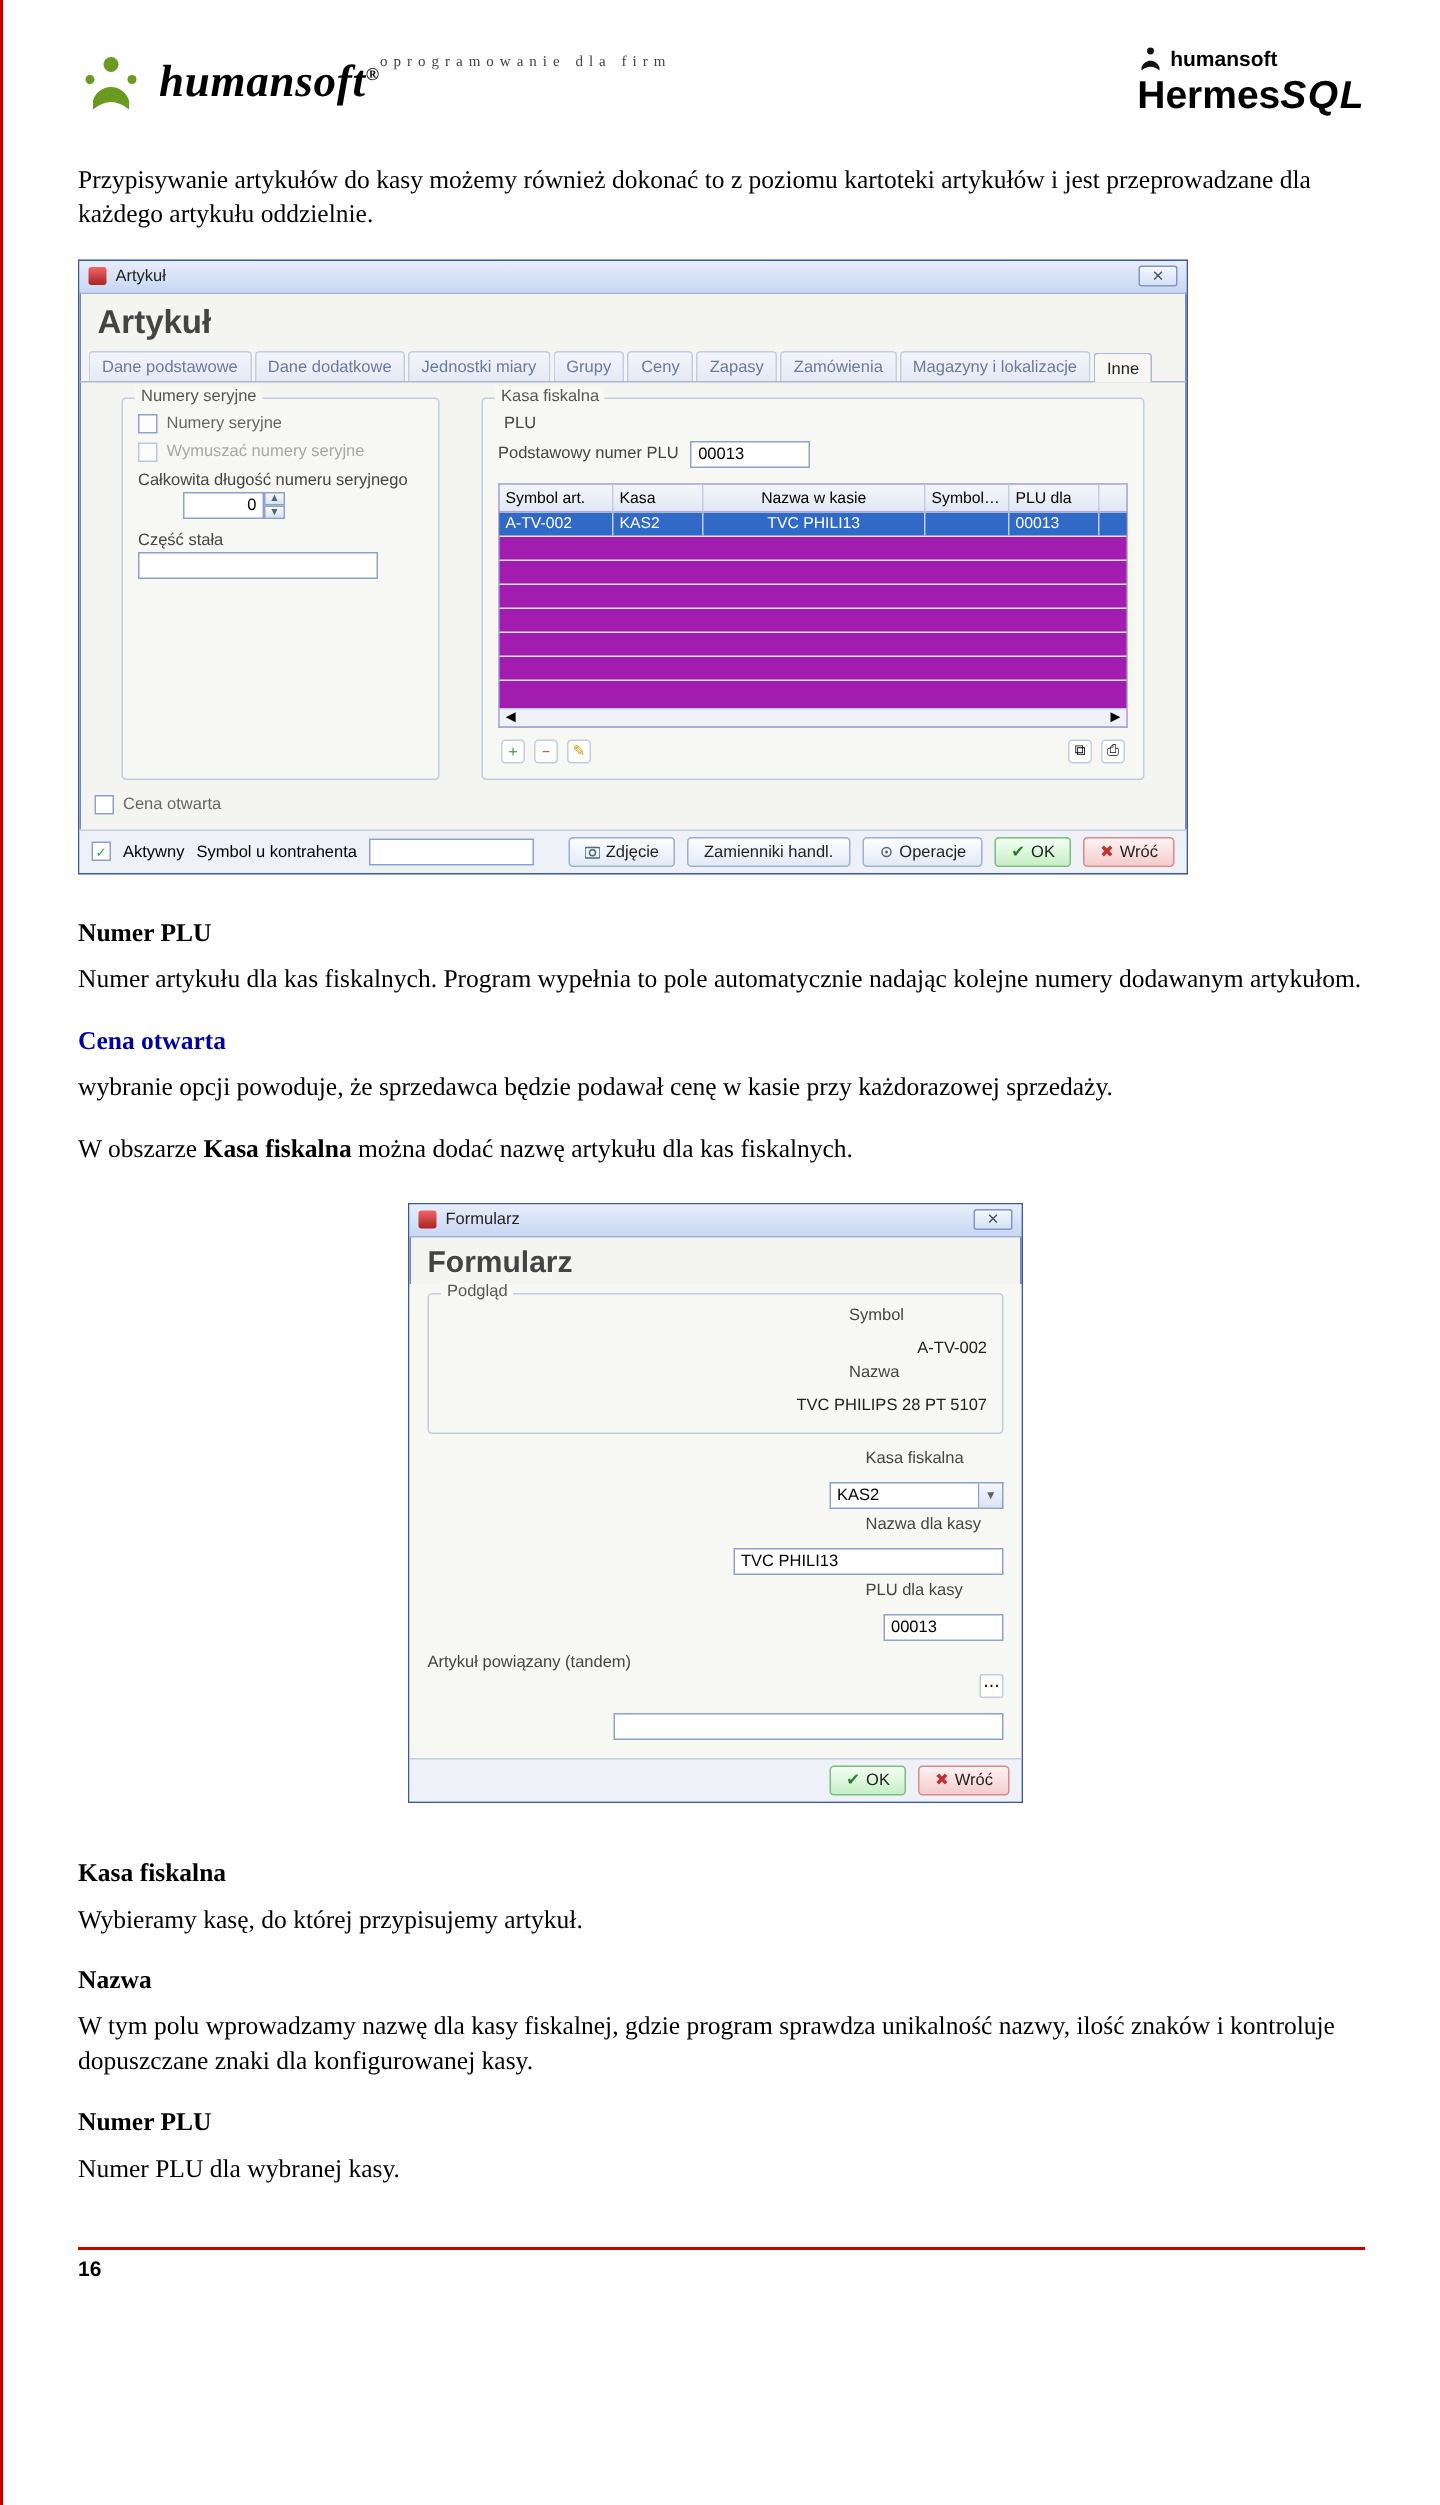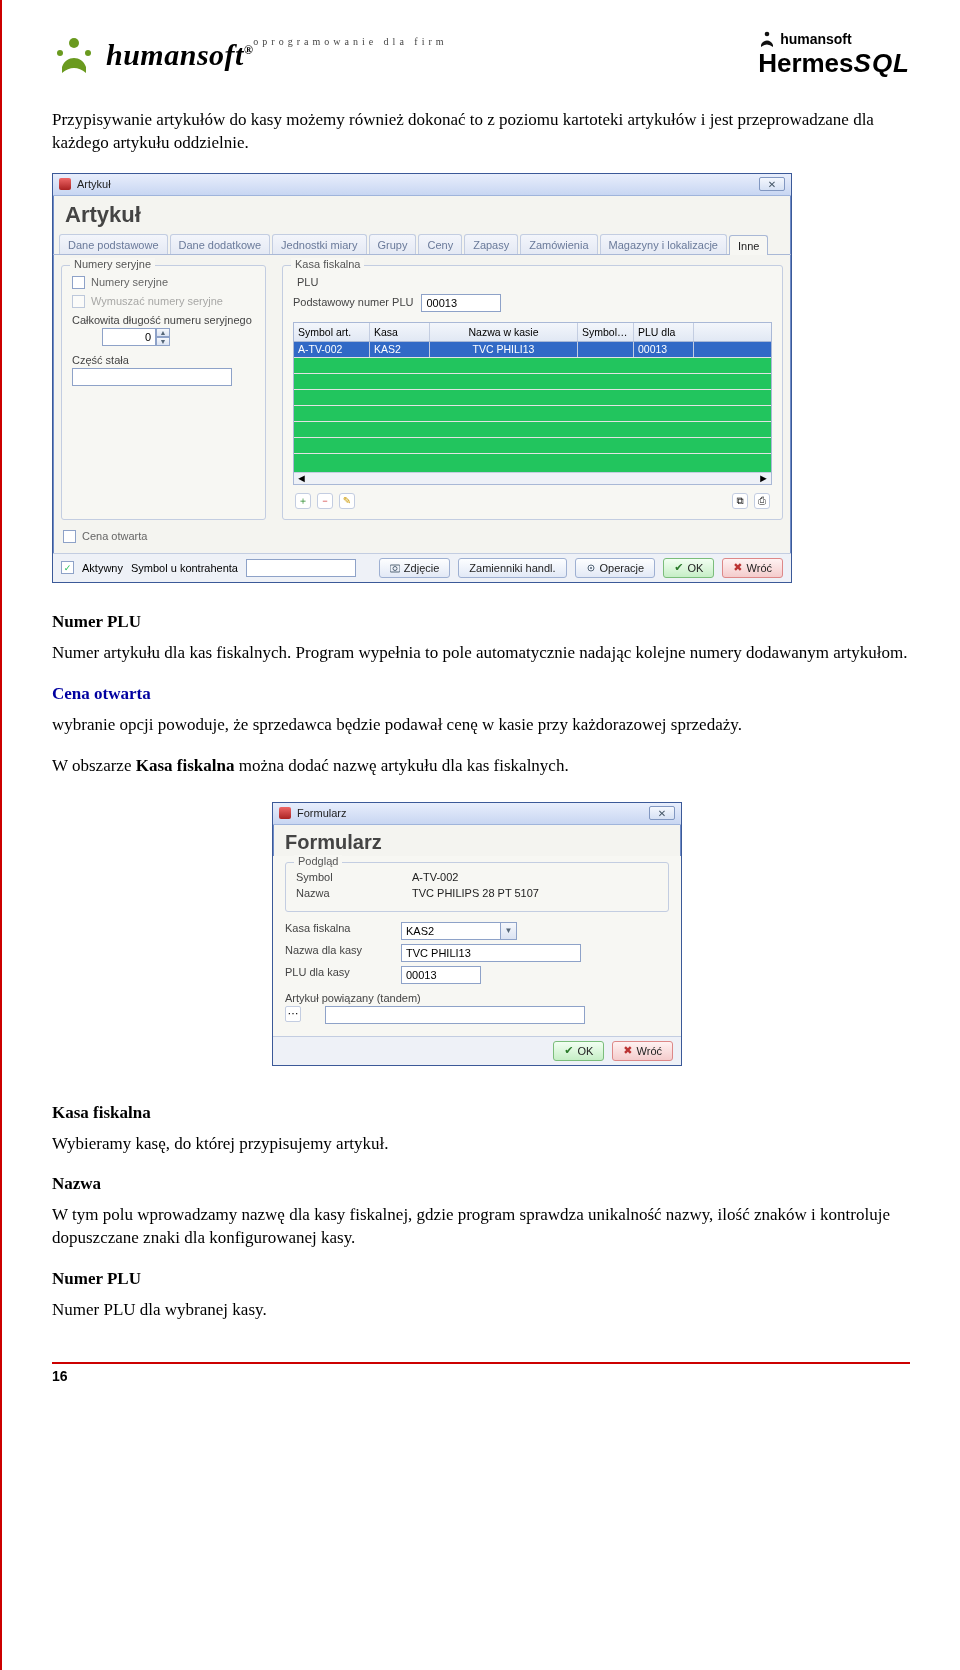--- a/index.html
+++ b/index.html
@@ -81,22 +81,22 @@
     border:1px solid #c3cde1;
     border-bottom:none;
     border-radius:3px 3px 0 0;
     background:linear-gradient(#f3f5fb,#e4e9f4);
     color:#6a7a9a;
     font-size:11px;
   }
   .tab.active { background:#f7f7f3; color:#222; border-color:#a9b8d6; position:relative; top:1px;}
   .pane {
     display:flex;
-    padding:10px 8px 6px;
-    gap:16px;
+    padding:10px 28px 6px;
+    gap:28px;
   }
   .group {
     border:1px solid #c3cde1;
     border-radius:3px;
     padding:10px 10px 8px;
     position:relative;
     background:#f7f7f3;
   }
   .group-legend {
     position:absolute;
@@ -114,23 +114,23 @@
   .num-input { width:54px; height:18px; border:1px solid #8ea2c8; background:#fff; text-align:right; padding:1px 4px; font-size:11px;}
   .txt-input { height:18px; border:1px solid #8ea2c8; background:#fff; padding:1px 4px; font-size:11px; }
   .spinner { display:flex; align-items:center; gap:0;}
   .spin-btns { display:flex; flex-direction:column; }
   .spin-btns span { width:14px; height:9px; border:1px solid #8ea2c8; background:linear-gradient(#f6f8fc,#dbe3f2); font-size:7px; display:flex; align-items:center; justify-content:center; color:#567;}
   .kasa-block { display:flex; flex-direction:column; gap:4px; }
   .plu-row { display:flex; align-items:center; gap:8px; }
   .plu-input { width:80px; }
   .grid {
     border:1px solid #a9b8d6;
-    background:#22c55e;
+    background:#a21caf;
     margin-top:6px;
-    width:479px;
+    width:420px;
   }
   .grid-head {
     display:flex;
     background:linear-gradient(#f3f6fb,#e1e8f4);
     border-bottom:1px solid #a9b8d6;
   }
   .gh { font-size:10.5px; padding:3px 4px; border-right:1px solid #c3cde1; overflow:hidden; white-space:nowrap; text-overflow:ellipsis;}
   .grid-row { display:flex; border-bottom:1px solid #e3e3e3; height:16px;}
   .grid-row.selected { background:#3169c6; color:#fff; }
   .grid-row .gc { font-size:10.5px; padding:1px 4px; border-right:1px solid #c3cde1; overflow:hidden; white-space:nowrap;}
@@ -160,21 +160,21 @@
     font-size:11px; color:#222;
   }
   .btn.ok { background:linear-gradient(#f2fff2,#c6eec6); border-color:#7bbd7b;}
   .btn.cancel { background:linear-gradient(#fff2f2,#f4cccc); border-color:#d88;}
   .btn-ico { width:10px; height:10px; }
   .flex-spacer{flex:1;}
 
   
   .win2 { width:410px; margin-left:220px; margin-bottom:36px;}
   .form-body { padding:6px 12px 8px; background:#f7f7f3;}
-  .form-row { display:flex; align-items:flex-start; gap:24px; margin-bottom:4px;}
+  .form-row { display:flex; align-items:flex-end; gap:10px; margin-bottom:4px;flex-direction:column;}
   .form-lbl { width:92px; font-size:11px; color:#444;}
   .form-val-static { font-size:11px; color:#222;}
   .form-sep { height:10px; }
   .combo { display:flex; align-items:center;}
   .combo .txt-input { width:100px; }
   .combo-dd { width:16px; height:18px; border:1px solid #8ea2c8; border-left:none; background:linear-gradient(#f6f8fc,#dbe3f2); display:flex; align-items:center; justify-content:center; font-size:8px; color:#567;}
   .section-label { font-size:11px; color:#444; margin:8px 0 2px;}
   .small-icon { width:16px; height:16px; border:1px solid #c3cde1; background:#fff; display:inline-flex; align-items:center; justify-content:center; border-radius:2px;}
   .win2 .bottom-bar { justify-content:flex-end; }
 

